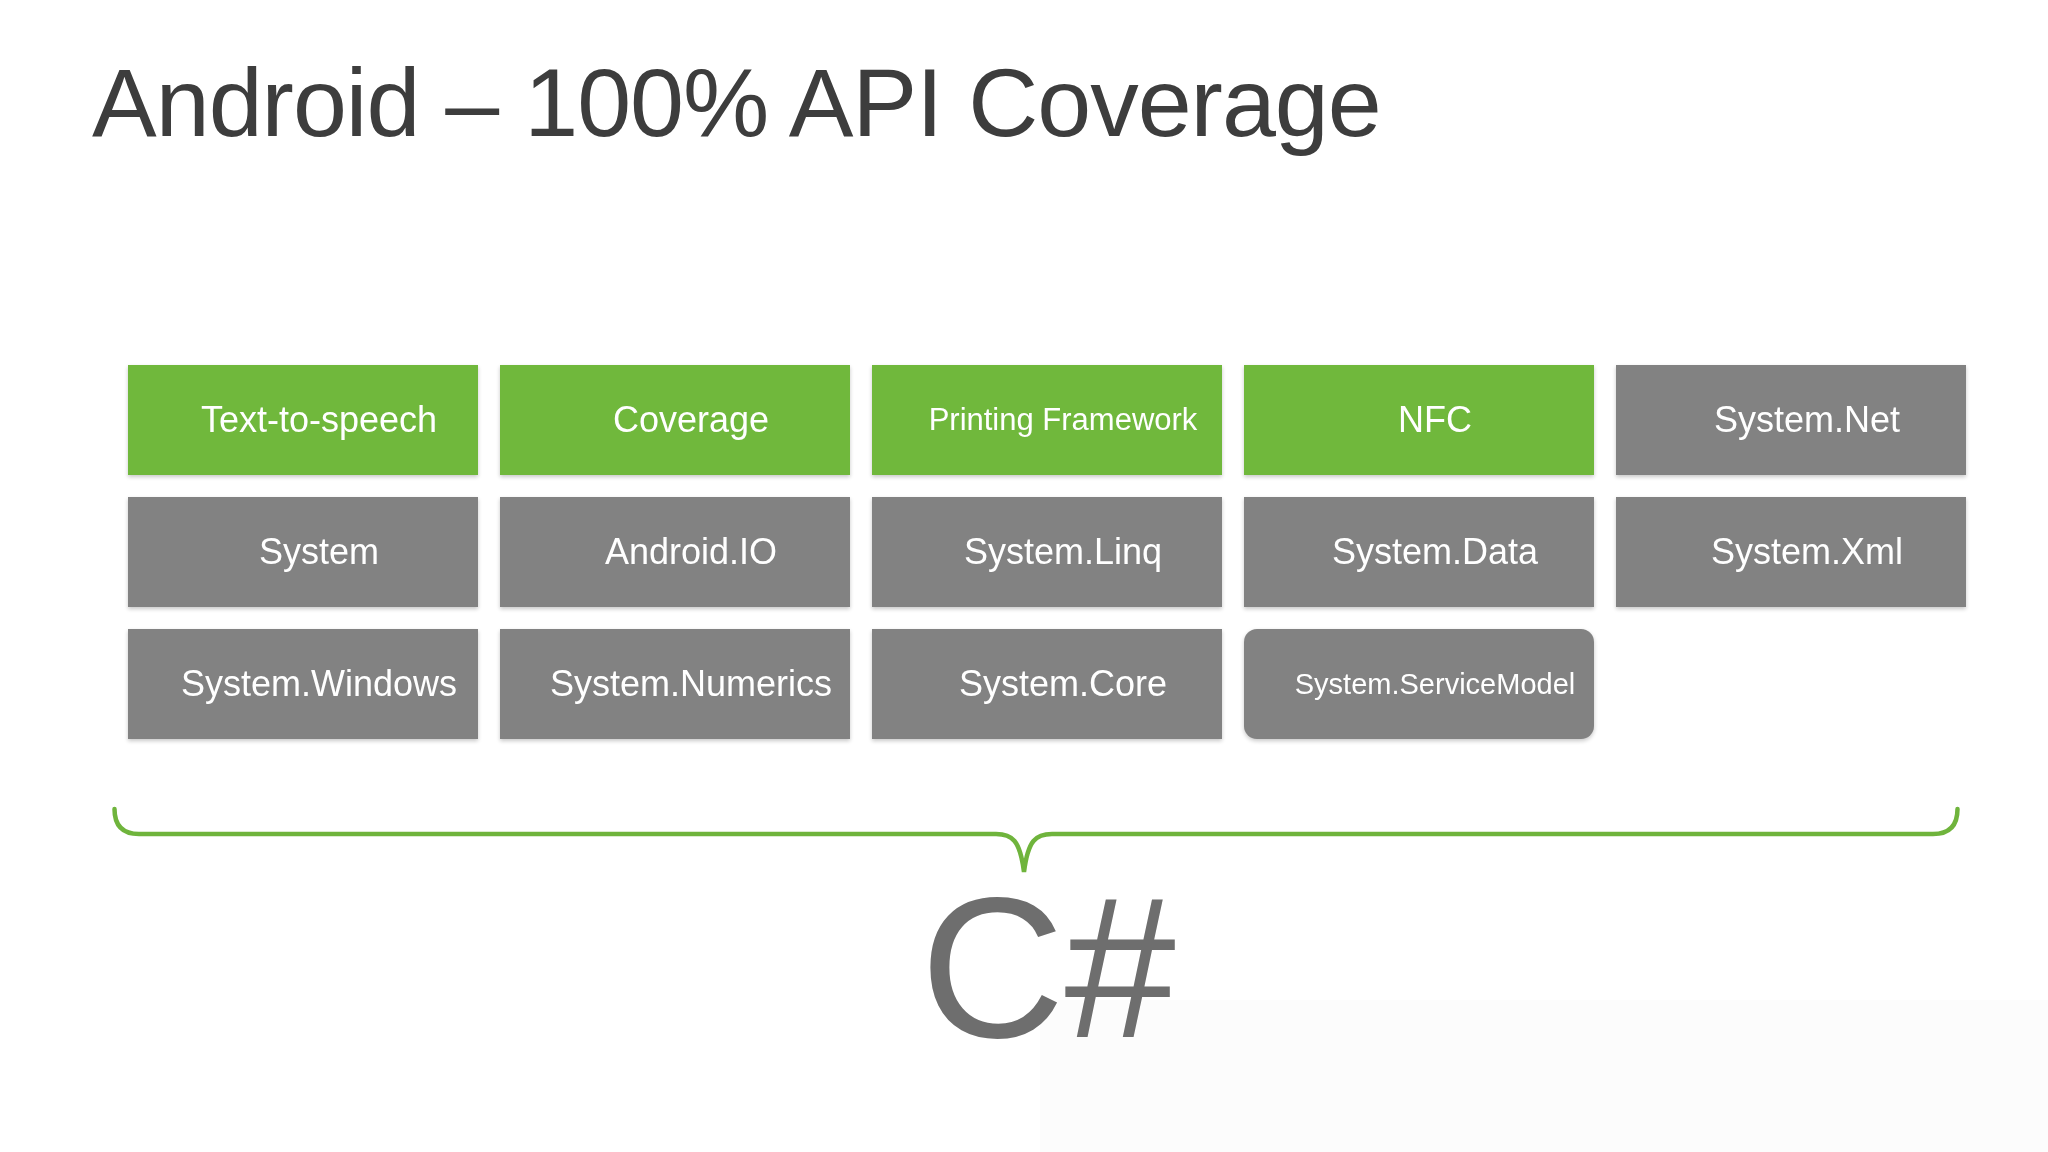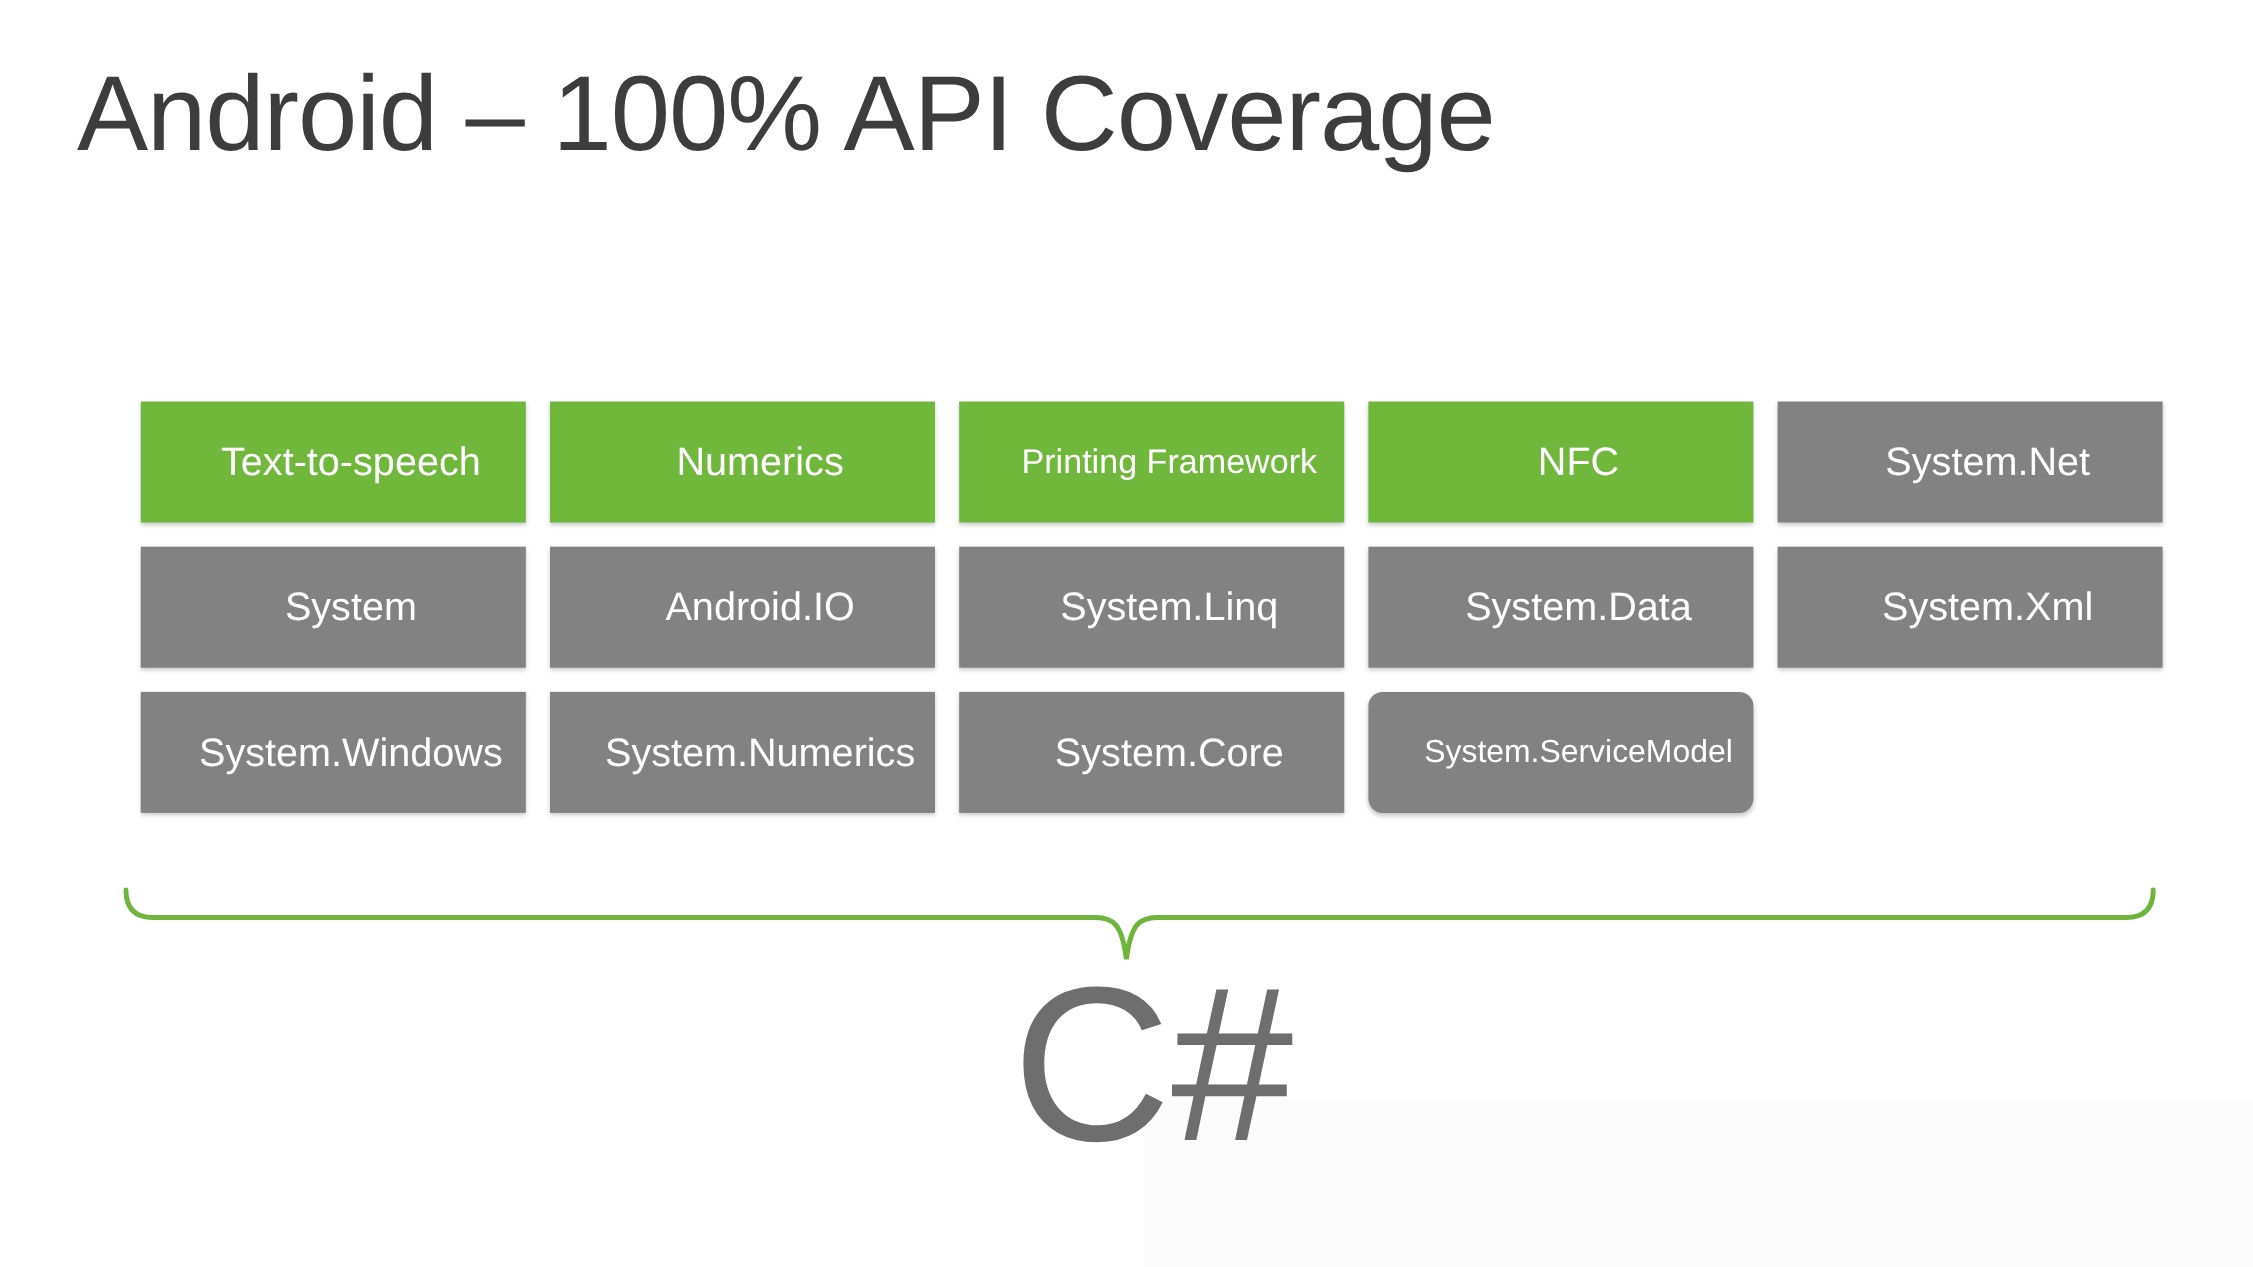--- a/index.html
+++ b/index.html
@@ -16,21 +16,21 @@
     background:var(--background);
     font-family:"Liberation Sans","DejaVu Sans",sans-serif;
     overflow:hidden;position:relative;
   }
   .slide{position:absolute;inset:0;}
   .bg-shade{
     position:absolute;left:1040px;top:1000px;right:0;bottom:0;
     background:#fcfcfc;
   }
   .title{
-    position:absolute;left:70px;top:40px;margin:0;
+    position:absolute;left:92px;top:40px;margin:0;
     font-size:97px;font-weight:300;line-height:1.3;
     letter-spacing:-1px;color:var(--title-gray);
     white-space:nowrap;
   }
   .grid{
     position:absolute;left:128px;top:365px;width:1838px;
     display:grid;
     grid-template-columns:repeat(5,1fr);
     column-gap:22px;row-gap:22px;
   }
@@ -65,21 +65,21 @@
 
 <div class="slide">
 
   <div class="bg-shade"></div>
 
   <h1 class="title">Android – 100% API Coverage</h1>
 
   <div class="grid">
 
     <div class="cell green">Text-to-speech</div>
-    <div class="cell green">Numerics</div>
+    <div class="cell green">Coverage</div>
     <div class="cell green fit-sm">Printing Framework</div>
     <div class="cell green">NFC</div>
 
     <div class="cell gray">System.Net</div>
     <div class="cell gray">System</div>
     <div class="cell gray">Android.IO</div>
     <div class="cell gray">System.Linq</div>
     <div class="cell gray">System.Data</div>
 
     <div class="cell gray">System.Xml</div>

